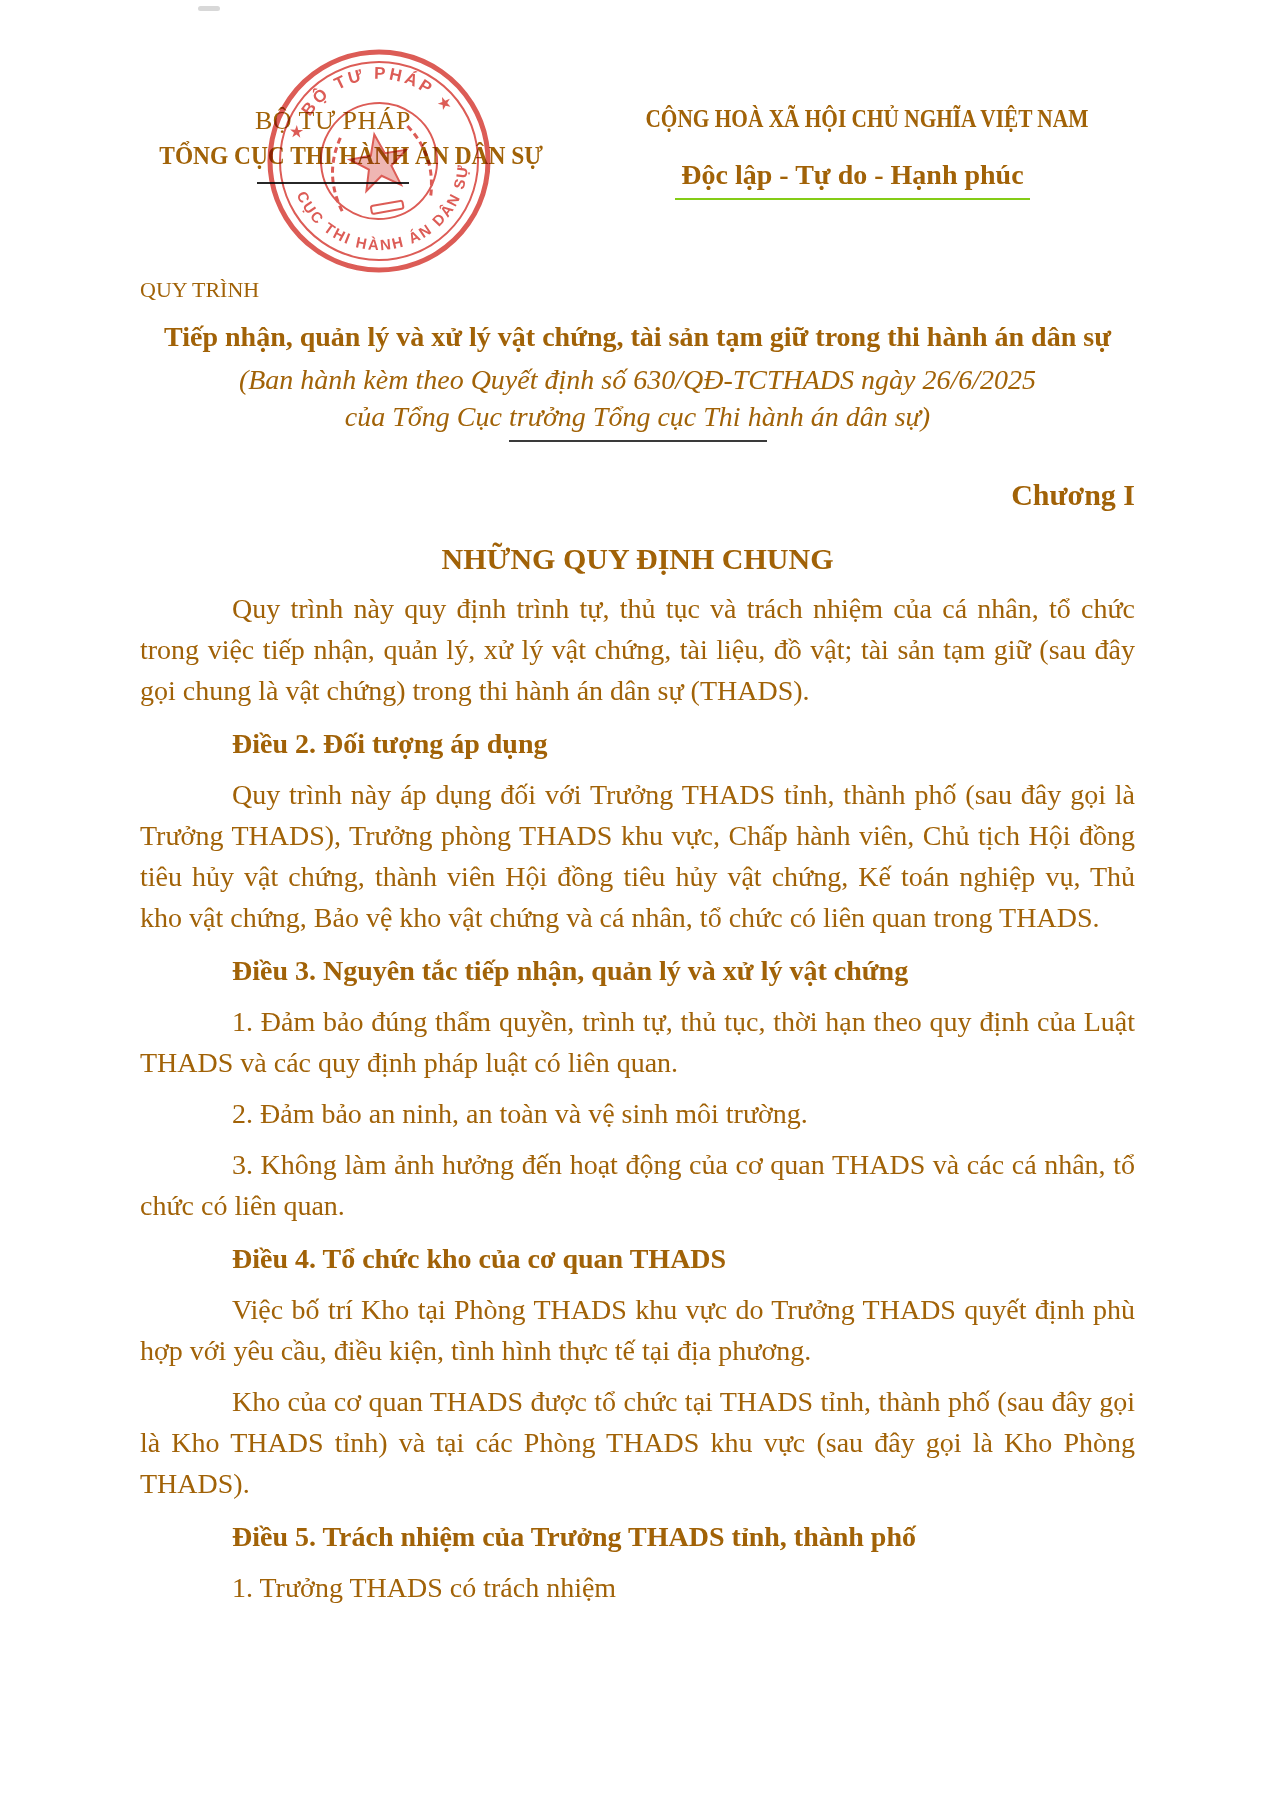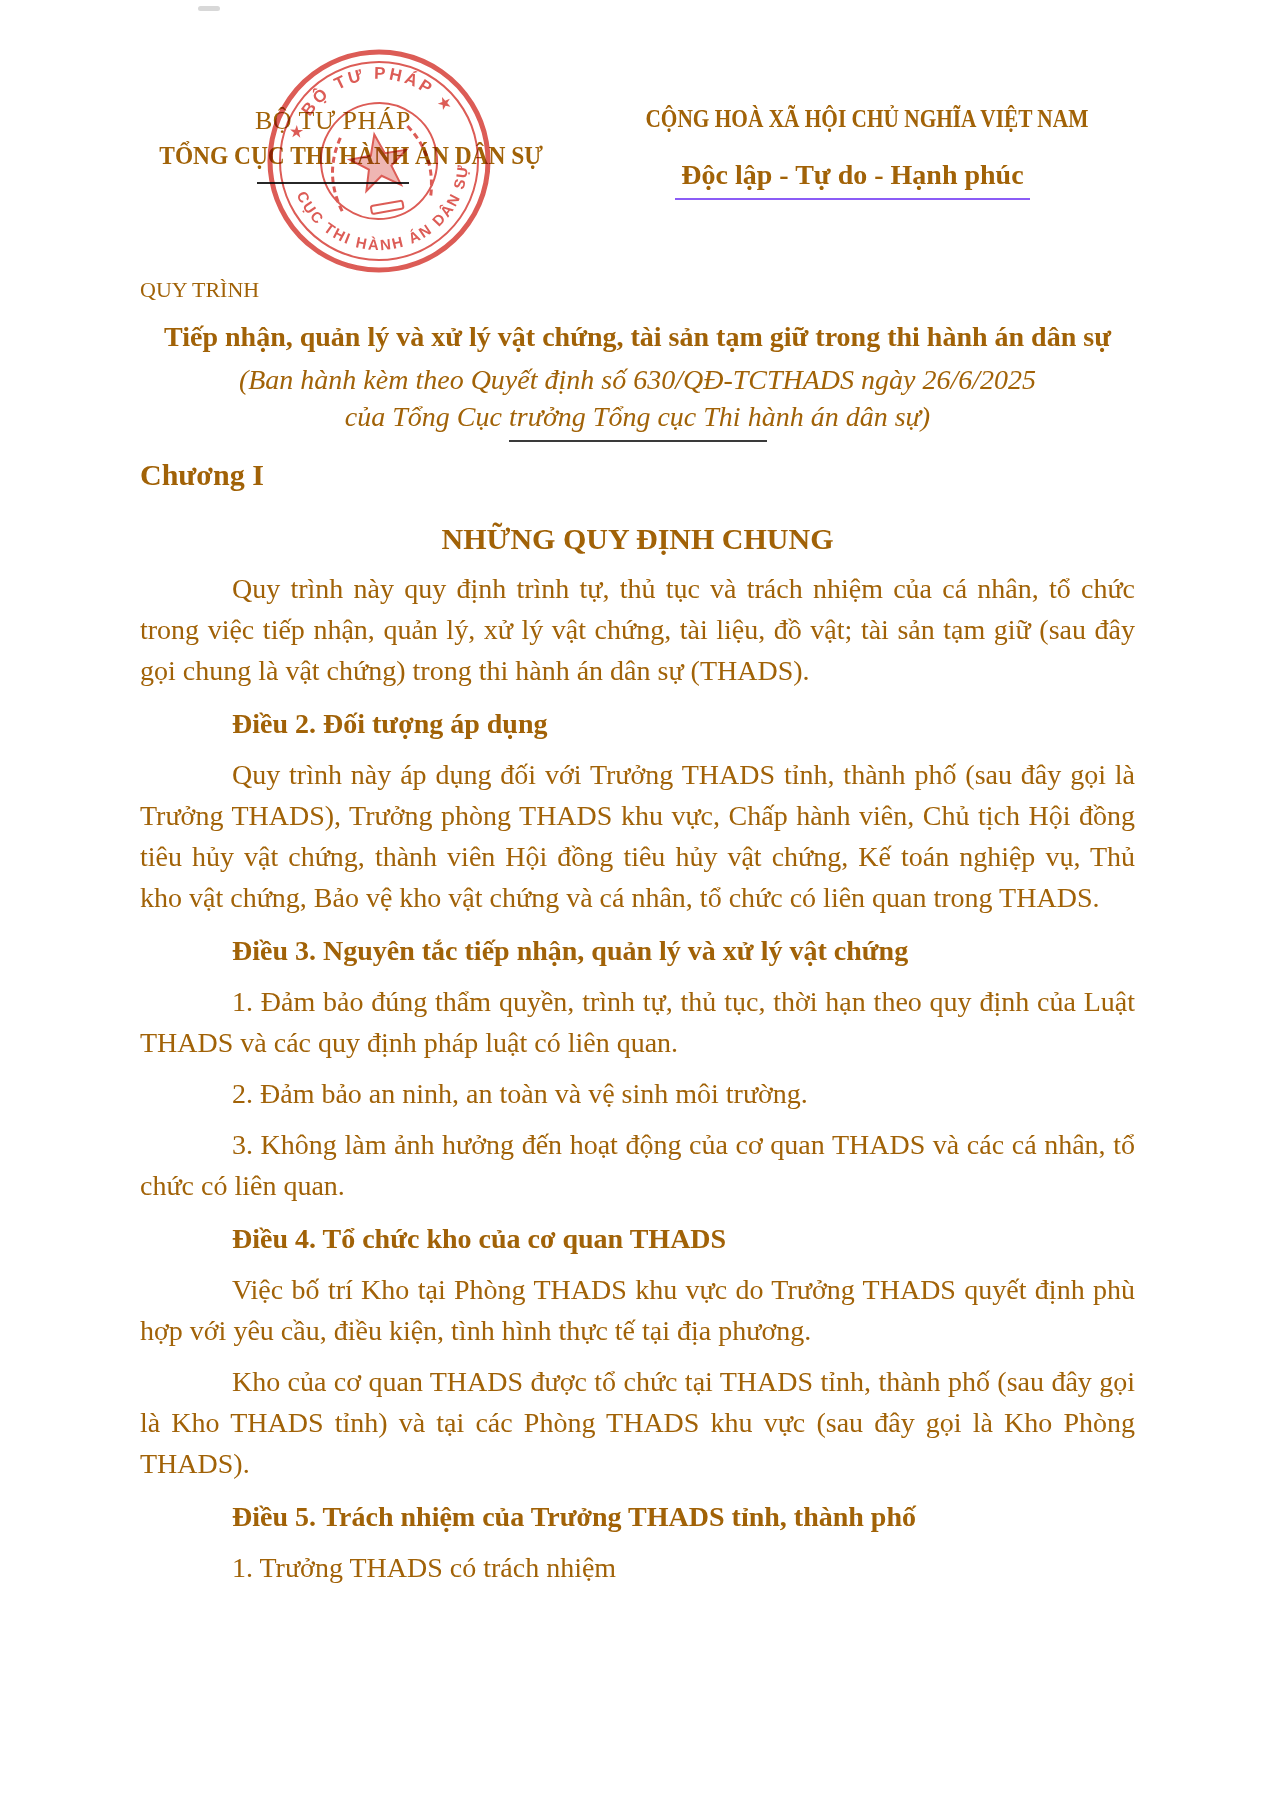--- a/index.html
+++ b/index.html
@@ -36,21 +36,21 @@
     position:absolute;left:600px;top:104px;width:505px;
     text-align:center;z-index:1;
   }
   .national-title{
     font-size:26px;font-weight:700;white-space:nowrap;
     transform:scaleX(.82);transform-origin:center top;
   }
   .motto{
     display:inline-block;margin-top:7px;
     font-size:28px;font-weight:700;white-space:nowrap;
-    border-bottom:2px solid #8b5cf6;padding:0 6px 7px;
+    border-bottom:2px solid #84cc16;padding:0 6px 7px;
   }
   
   .stamp{
     position:absolute;left:264px;top:46px;width:230px;height:230px;
     z-index:2;opacity:.88;mix-blend-mode:multiply;pointer-events:none;
     transform:rotate(-10deg);
   }
   .stamp text{
     font-family:"Liberation Sans","DejaVu Sans",sans-serif;
     font-weight:700;
@@ -69,21 +69,21 @@
   }
   .issuance{
     text-align:center;font-style:italic;font-size:28px;line-height:37px;
     white-space:nowrap;
   }
   .issuance.first{margin-top:5px;}
   .title-underline{
     width:258px;height:2px;background:#3a3a3a;margin:5px auto 0;
   }
   .chapter-label{
-    text-align:left;font-weight:700;font-size:30px;line-height:38px;margin-top:14px;
+    text-align:right;font-weight:700;font-size:30px;line-height:38px;margin-top:34px;
   }
   .chapter-title{
     text-align:center;font-weight:700;font-size:30px;line-height:38px;margin-top:26px;
   }
   .article-heading{
     font-weight:700;font-size:28px;line-height:41px;
     margin:12px 0 0;text-indent:92px;
   }
   .content p{
     margin:10px 0 0;text-align:justify;text-indent:92px;

